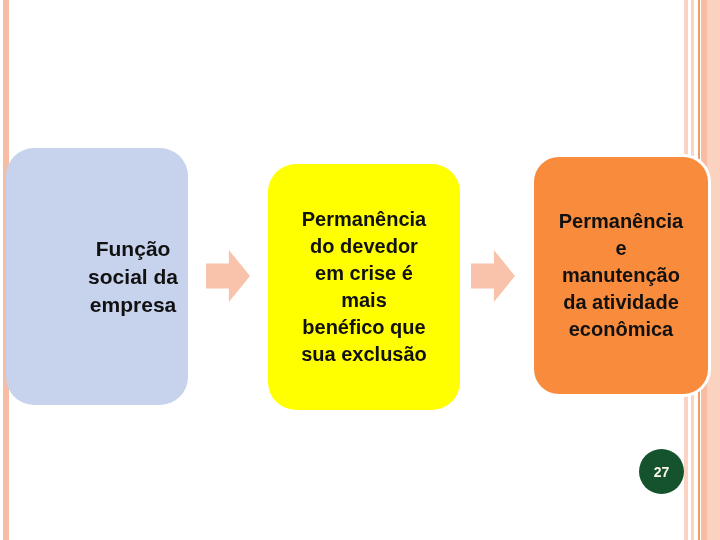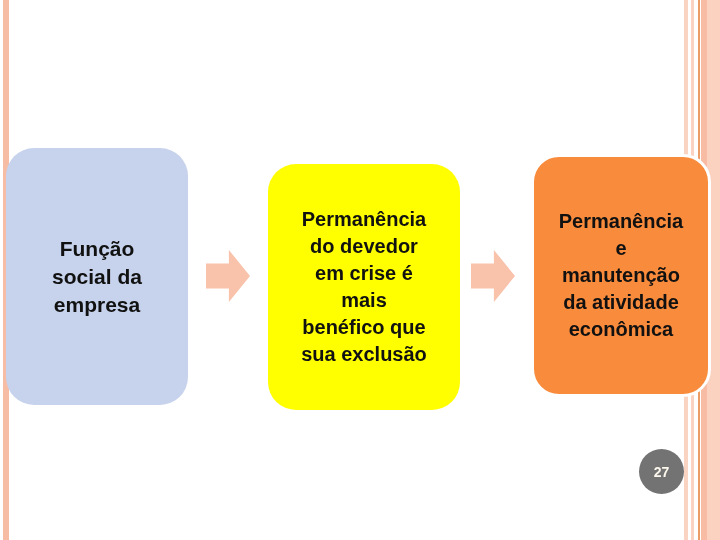--- a/index.html
+++ b/index.html
@@ -35,21 +35,21 @@
     justify-content: center;
     text-align: center;
     font-weight: bold;
     color: #111111;
     padding: 8px 10px;
   }
   .box-text { white-space: pre-line; }
   .box-blue {
     left: 6px; top: 148px; width: 182px; height: 257px;
     background: #c7d3ed;
-    font-size: 21px; line-height: 28px;
+    font-size: 21px; line-height: 28px; justify-content: flex-end;
   }
   .box-yellow {
     left: 268px; top: 164px; width: 192px; height: 246px;
     background: #ffff00;
     font-size: 20px; line-height: 27px;
   }
   .box-orange {
     left: 531px; top: 154px; width: 180px; height: 243px;
     background: #f98b3c;
     border: 3px solid #ffffff;
@@ -67,21 +67,21 @@
   .arrow-1 { left: 206px; top: 250px; }
   .arrow-2 { left: 471px; top: 250px; }
 
   
   .page-badge {
     position: absolute;
     z-index: 2;
     left: 639px; top: 449px;
     width: 45px; height: 45px;
     border-radius: 50%;
-    background: #737373;
+    background: #14532d;
     display: flex;
     align-items: center;
     justify-content: center;
     color: #fdf8ee;
     font-size: 14px;
     font-weight: bold;
   }
 </style>
 </head>
 <body>

